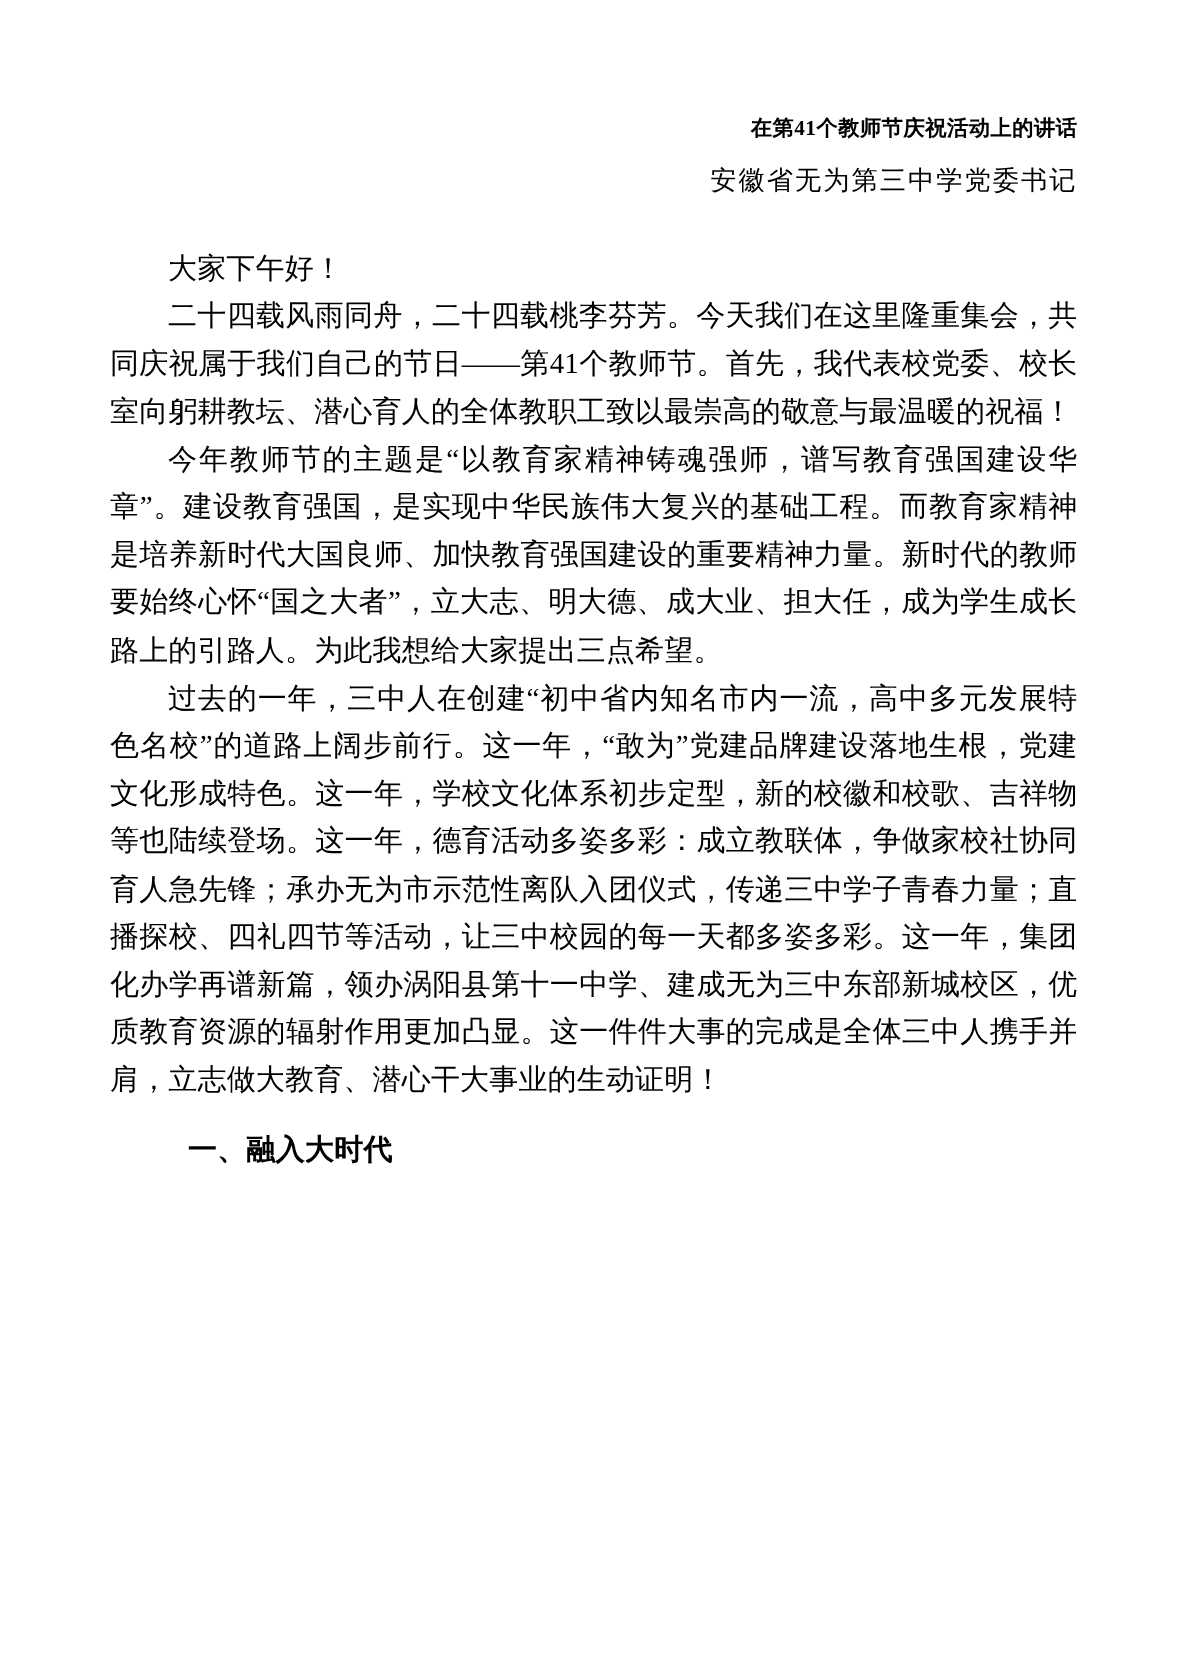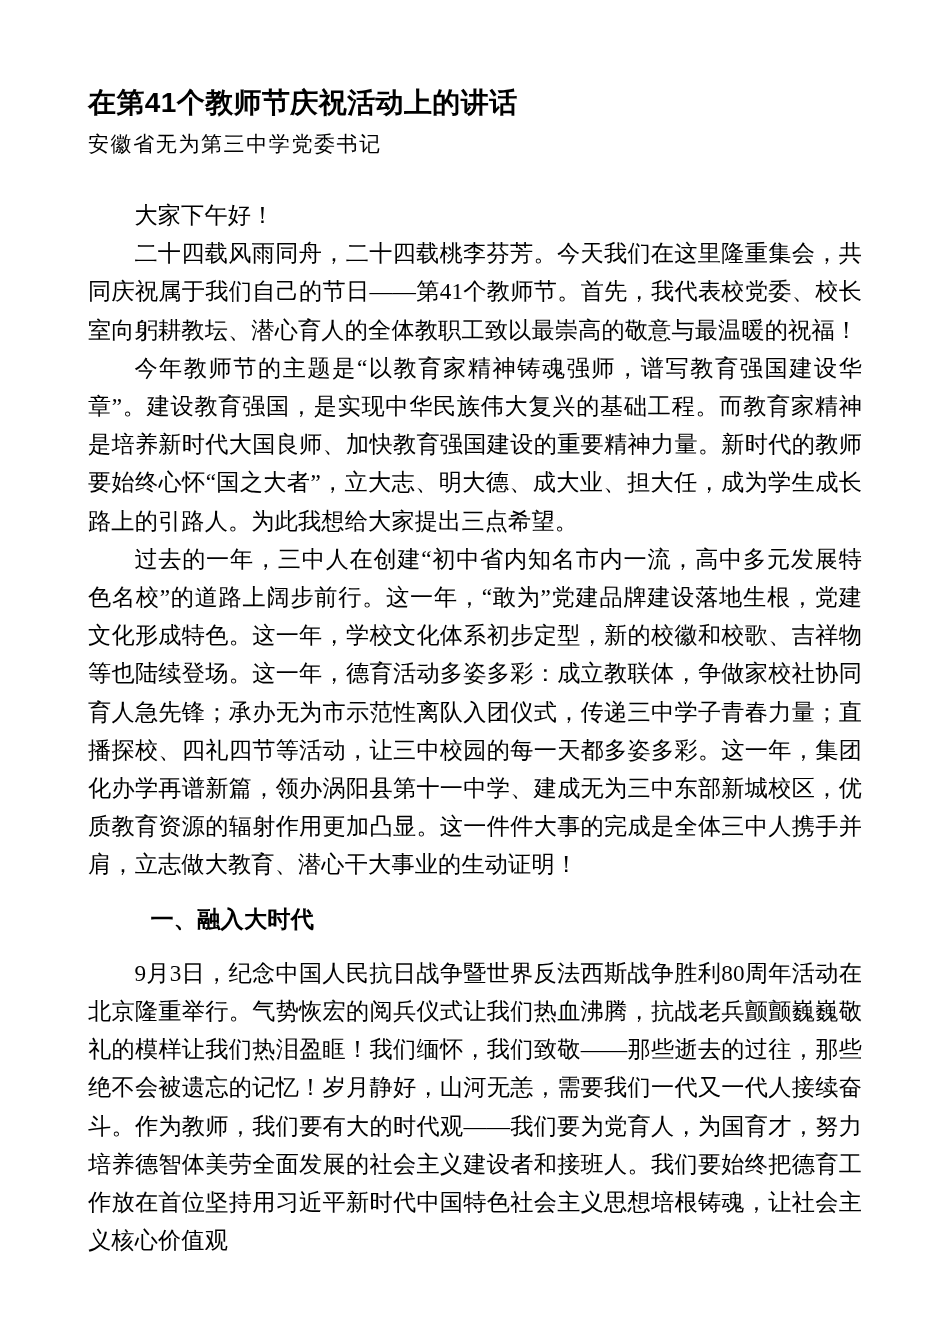--- a/index.html
+++ b/index.html
@@ -27,37 +27,37 @@
     top: 0;
     width: 774px;
   }
 
   
   .title-block {
     padding-top: 86px;
     text-align: center;
   }
   .doc-title {
-    font-family: Liberation Sans, sans-serif;
+    font-family: Liberation Serif, serif;
     font-weight: bold;
-    font-size: 28px;
+    font-size: 17px;
     line-height: 34px;
     letter-spacing: 0.4px;
-    text-align: left;
+    text-align: right;
     margin: 0;
     white-space: nowrap;
   }
   .doc-subtitle {
     font-family: "Liberation Serif", "DejaVu Serif", serif;
     font-weight: normal;
     font-size: 21px;
     line-height: 32px;
     letter-spacing: 1.6px;
     margin: 8px 0 0 0;
-    text-align: left;
+    text-align: right;
   }
   .doc-date {
     font-family: "Liberation Serif", "DejaVu Serif", serif;
     font-weight: normal;
     font-size: 20px;
     line-height: 31px;
     letter-spacing: 1.6px;
     margin: 6px 0 0 0;
     text-align: center;
   }
@@ -107,17 +107,16 @@
       <p class="para indent">大家下午好！</p>
 
       <p class="para indent">二十四载风雨同舟，二十四载桃李芬芳。今天我们在这里隆重集会，共同庆祝属于我们自己的节日——第41个教师节。首先，我代表校党委、校长室向躬耕教坛、潜心育人的全体教职工致以最崇高的敬意与最温暖的祝福！</p>
 
       <p class="para indent">今年教师节的主题是“以教育家精神铸魂强师，谱写教育强国建设华章”。建设教育强国，是实现中华民族伟大复兴的基础工程。而教育家精神是培养新时代大国良师、加快教育强国建设的重要精神力量。新时代的教师要始终心怀“国之大者”，立大志、明大德、成大业、担大任，成为学生成长路上的引路人。为此我想给大家提出三点希望。</p>
 
       <p class="para indent">过去的一年，三中人在创建“初中省内知名市内一流，高中多元发展特色名校”的道路上阔步前行。这一年，“敢为”党建品牌建设落地生根，党建文化形成特色。这一年，学校文化体系初步定型，新的校徽和校歌、吉祥物等也陆续登场。这一年，德育活动多姿多彩：成立教联体，争做家校社协同育人急先锋；承办无为市示范性离队入团仪式，传递三中学子青春力量；直播探校、四礼四节等活动，让三中校园的每一天都多姿多彩。这一年，集团化办学再谱新篇，领办涡阳县第十一中学、建成无为三中东部新城校区，优质教育资源的辐射作用更加凸显。这一件件大事的完成是全体三中人携手并肩，立志做大教育、潜心干大事业的生动证明！</p>
 
       <h2 class="section-head">一、融入大时代</h2>
 
-      <p class="para indent">9月3日，纪念中国人民抗日战争暨世界反法西斯战争胜利80周年活动在北京隆重举行。气势恢宏的阅兵仪式让我们热血沸腾，抗战老兵颤颤巍巍敬礼的模样让我们热泪盈眶！我们缅怀，我们致敬——那些逝去的过往，那些绝不会被遗忘的记忆！岁月静好，山河无恙，需要我们一代又一代人接续奋斗。作为教师，我们要有大的时代观——我们要为党育人，为国育才，努力培养德智体美劳全面发展的社会主义建设者和接班人。我们要始终把德育工作放在首位坚持用习近平新时代中国特色社会主义思想培根铸魂，让社会主义核心价值观</p>
 
     </div>
   </div>
 </div>
 
 </body></html>

